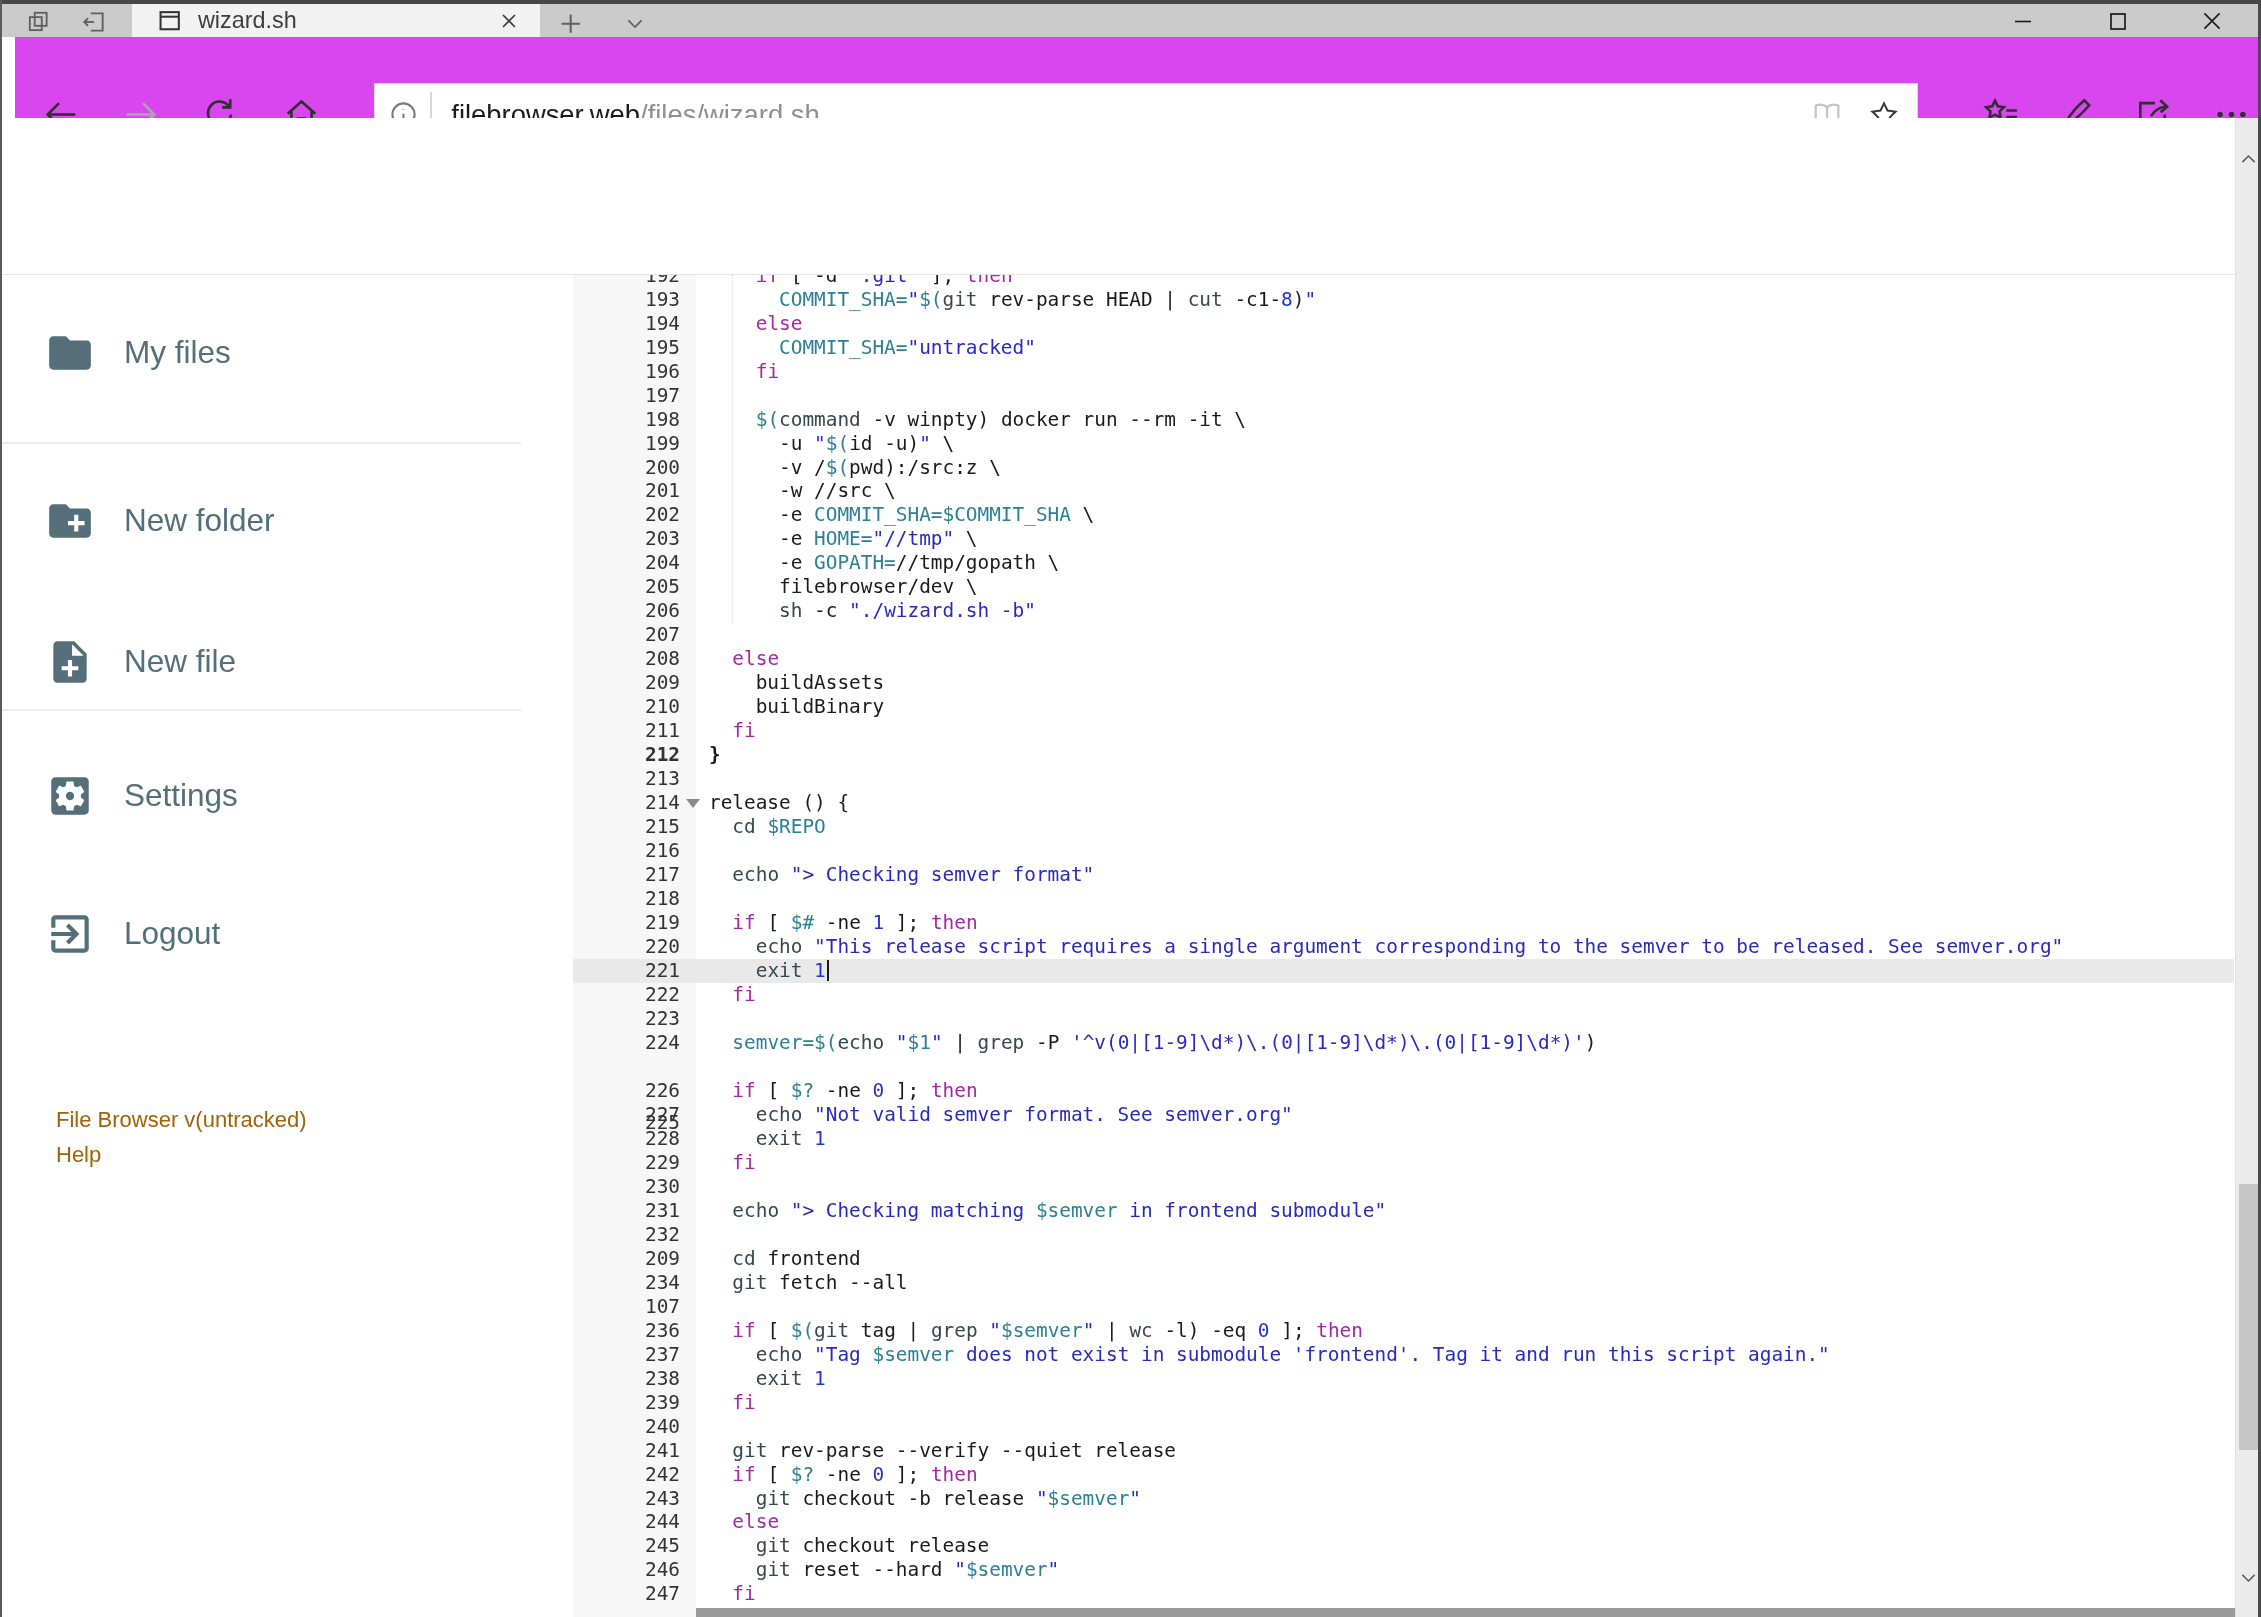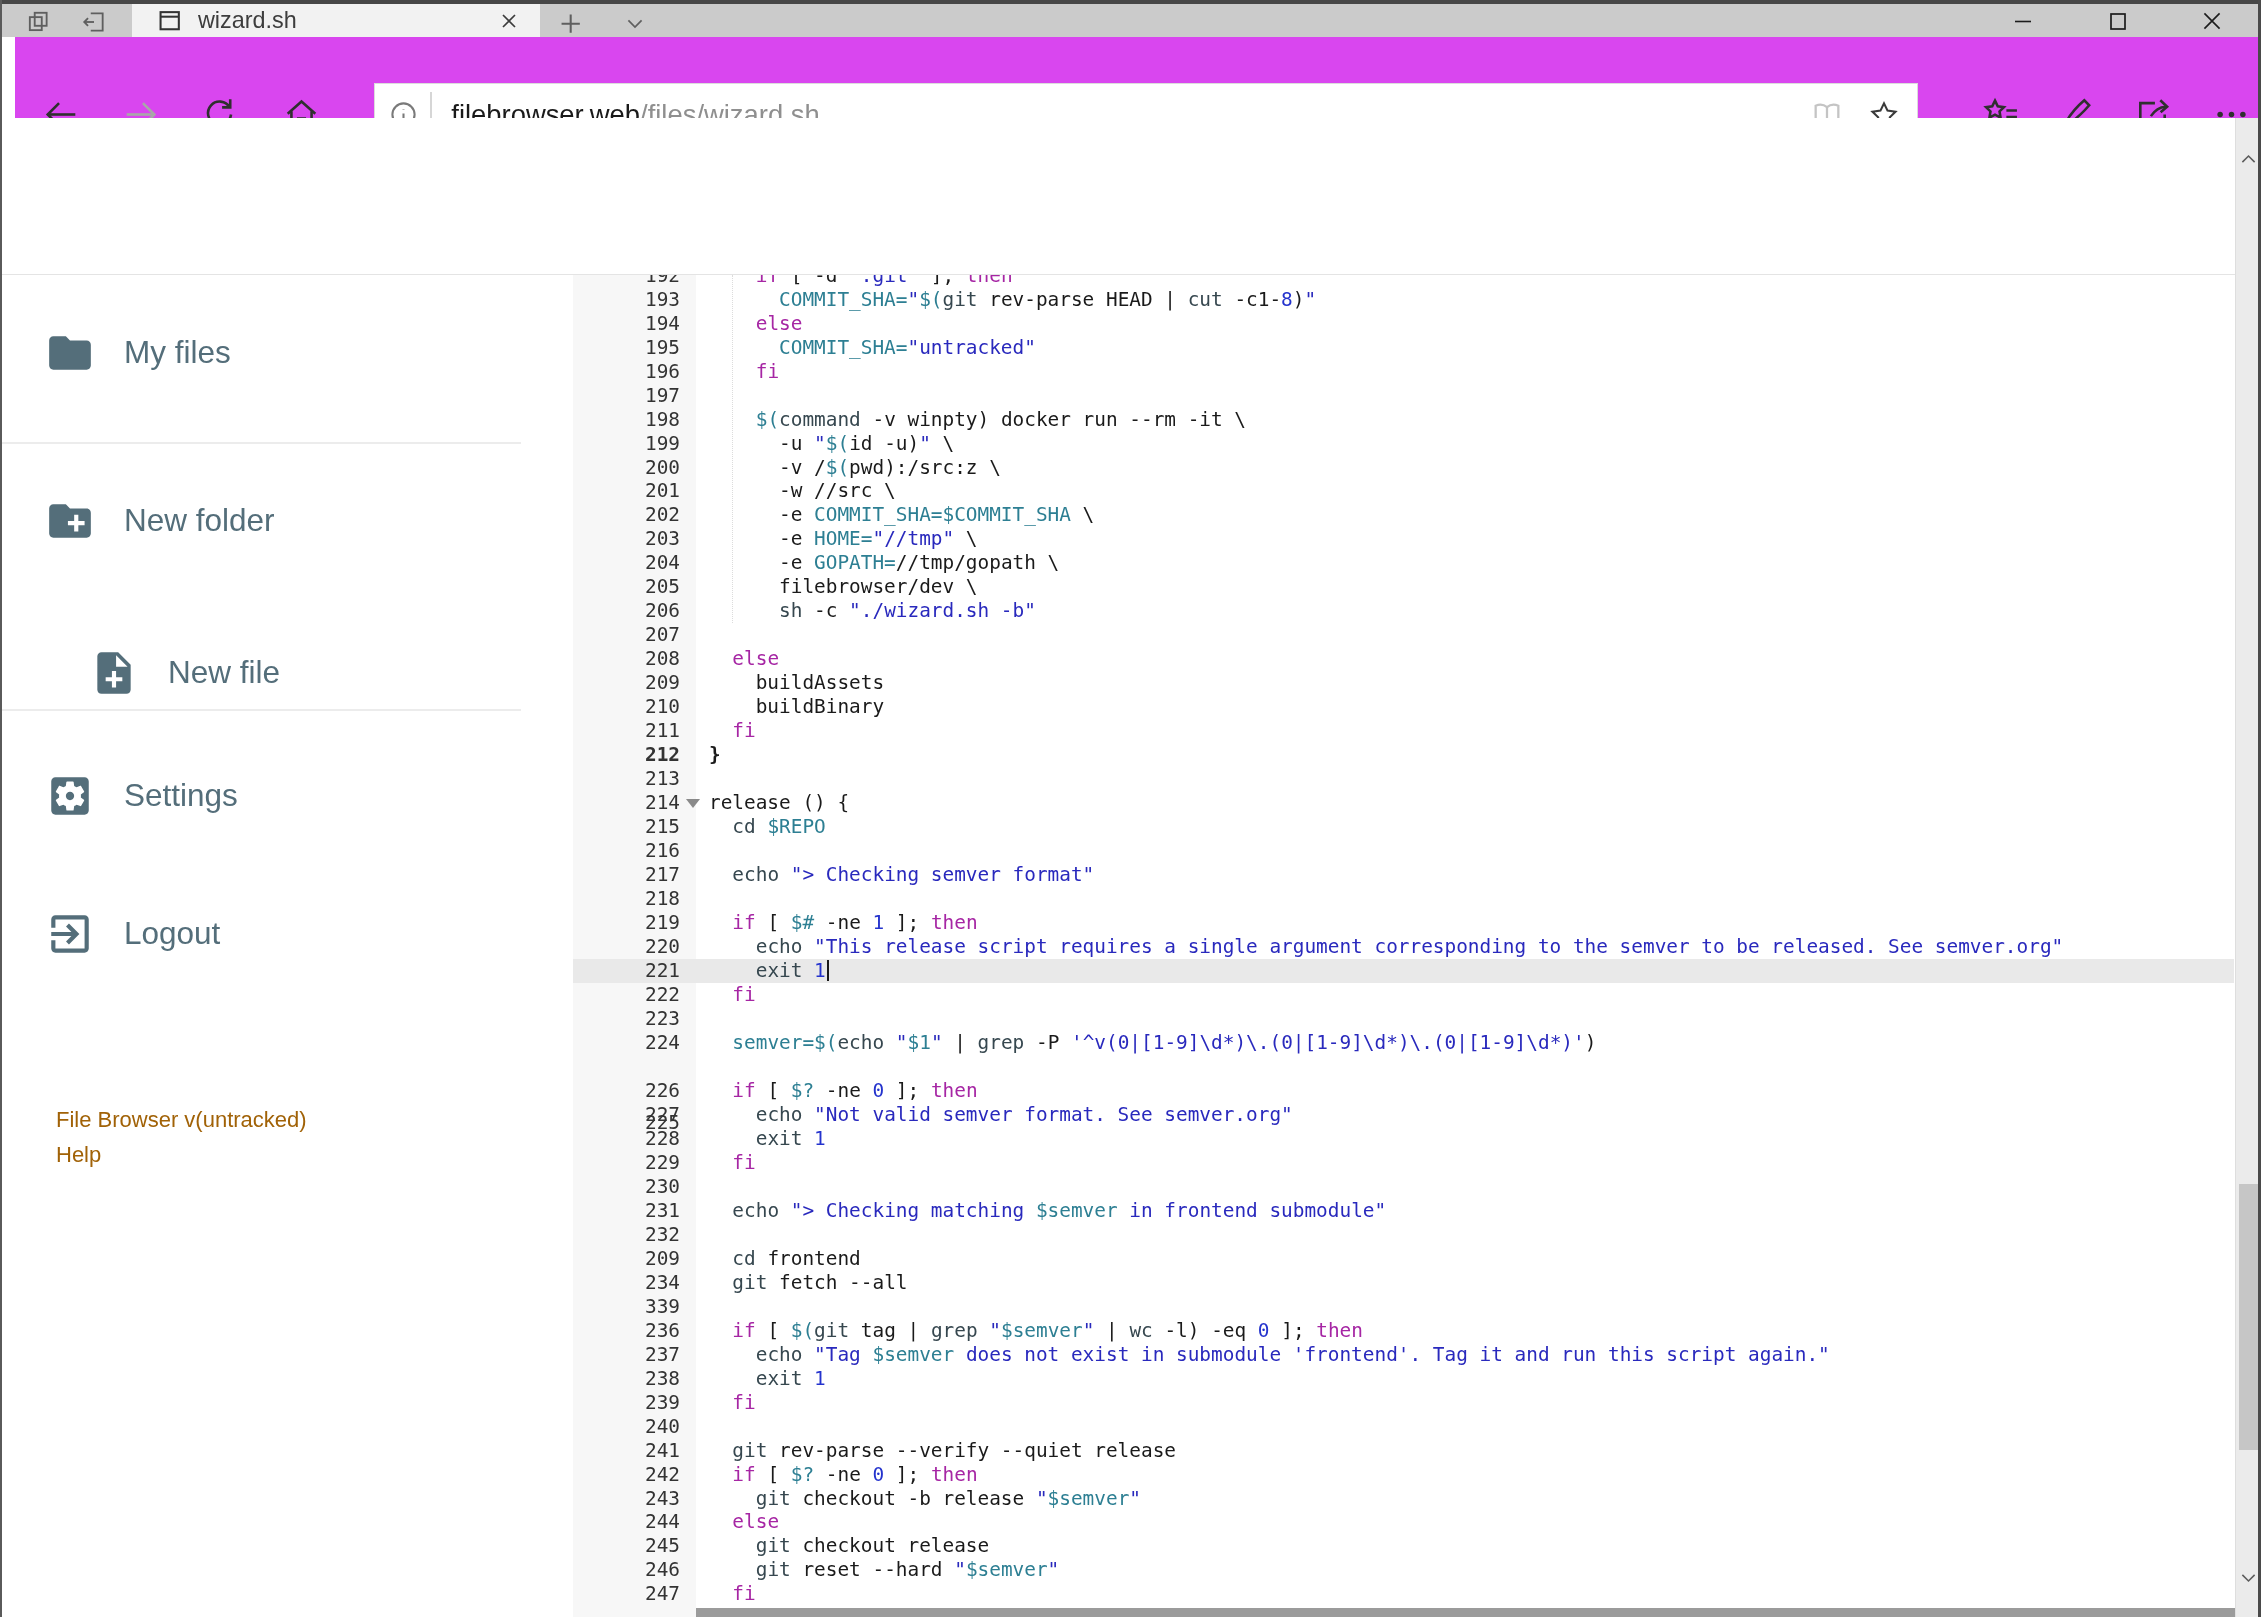--- a/index.html
+++ b/index.html
@@ -323,21 +323,21 @@
           <span class="lb">My files</span>
         </div>
         <div class="sb-item" style="top: 201px;">
           <span class="ic">
             <svg viewBox="0 0 24 24" width="50" height="50">
               <path fill="currentColor" d="M20 6h-8l-2-2H4c-1.1 0-2 .9-2 2v12c0 1.1.9 2 2 2h16c1.1 0 2-.9 2-2V8c0-1.1-.9-2-2-2zm-1 8h-3v3h-2v-3h-3v-2h3V9h2v3h3v2z"></path>
             </svg>
           </span>
           <span class="lb">New folder</span>
         </div>
-        <div class="sb-item" style="top: 353px; padding-left: 44px;">
+        <div class="sb-item" style="top: 342px;">
           <span class="ic">
             <svg viewBox="0 0 24 24" width="50" height="50">
               <path fill="currentColor" d="M14 2H6c-1.1 0-2 .9-2 2v16c0 1.1.89 2 1.99 2H18c1.1 0 2-.9 2-2V8l-6-6zm2 14h-3v3h-2v-3H8v-2h3v-3h2v3h3v2zm-3-7V3.5L18.5 9H13z"></path>
             </svg>
           </span>
           <span class="lb">New file</span>
         </div>
         <div class="sb-item" style="top: 476px;">
           <span class="ic">
             <svg viewBox="0 0 24 24" width="50" height="50">
@@ -530,21 +530,21 @@
         </div>
         <div class="cm-line" style="top: 972px;">
           <span class="cm-num">209</span>
           <span class="cm-code"><span class="tk-p">  </span><span class="tk-c">cd</span><span class="tk-p"> frontend</span></span>
         </div>
         <div class="cm-line" style="top: 996px;">
           <span class="cm-num">234</span>
           <span class="cm-code"><span class="tk-p">  </span><span class="tk-c">git</span><span class="tk-p"> fetch --all</span></span>
         </div>
         <div class="cm-line" style="top: 1020px;">
-          <span class="cm-num">339</span>
+          <span class="cm-num">107</span>
           <span class="cm-code"></span>
         </div>
         <div class="cm-line" style="top: 1044px;">
           <span class="cm-num">236</span>
           <span class="cm-code"><span class="tk-p">  </span><span class="tk-k">if</span><span class="tk-p"> [ </span><span class="tk-v">$(</span><span class="tk-c">git</span><span class="tk-p"> tag | </span><span class="tk-c">grep</span><span class="tk-p"> </span><span class="tk-s">"</span><span class="tk-v">$semver</span><span class="tk-s">"</span><span class="tk-p"> | </span><span class="tk-c">wc</span><span class="tk-p"> -l) -eq </span><span class="tk-n">0</span><span class="tk-p"> ]; </span><span class="tk-k">then</span></span>
         </div>
         <div class="cm-line" style="top: 1068px;">
           <span class="cm-num">237</span>
           <span class="cm-code"><span class="tk-p">    </span><span class="tk-c">echo</span><span class="tk-p"> </span><span class="tk-s">"Tag </span><span class="tk-v">$semver</span><span class="tk-s"> does not exist in submodule 'frontend'. Tag it and run this script again."</span></span>
         </div>

